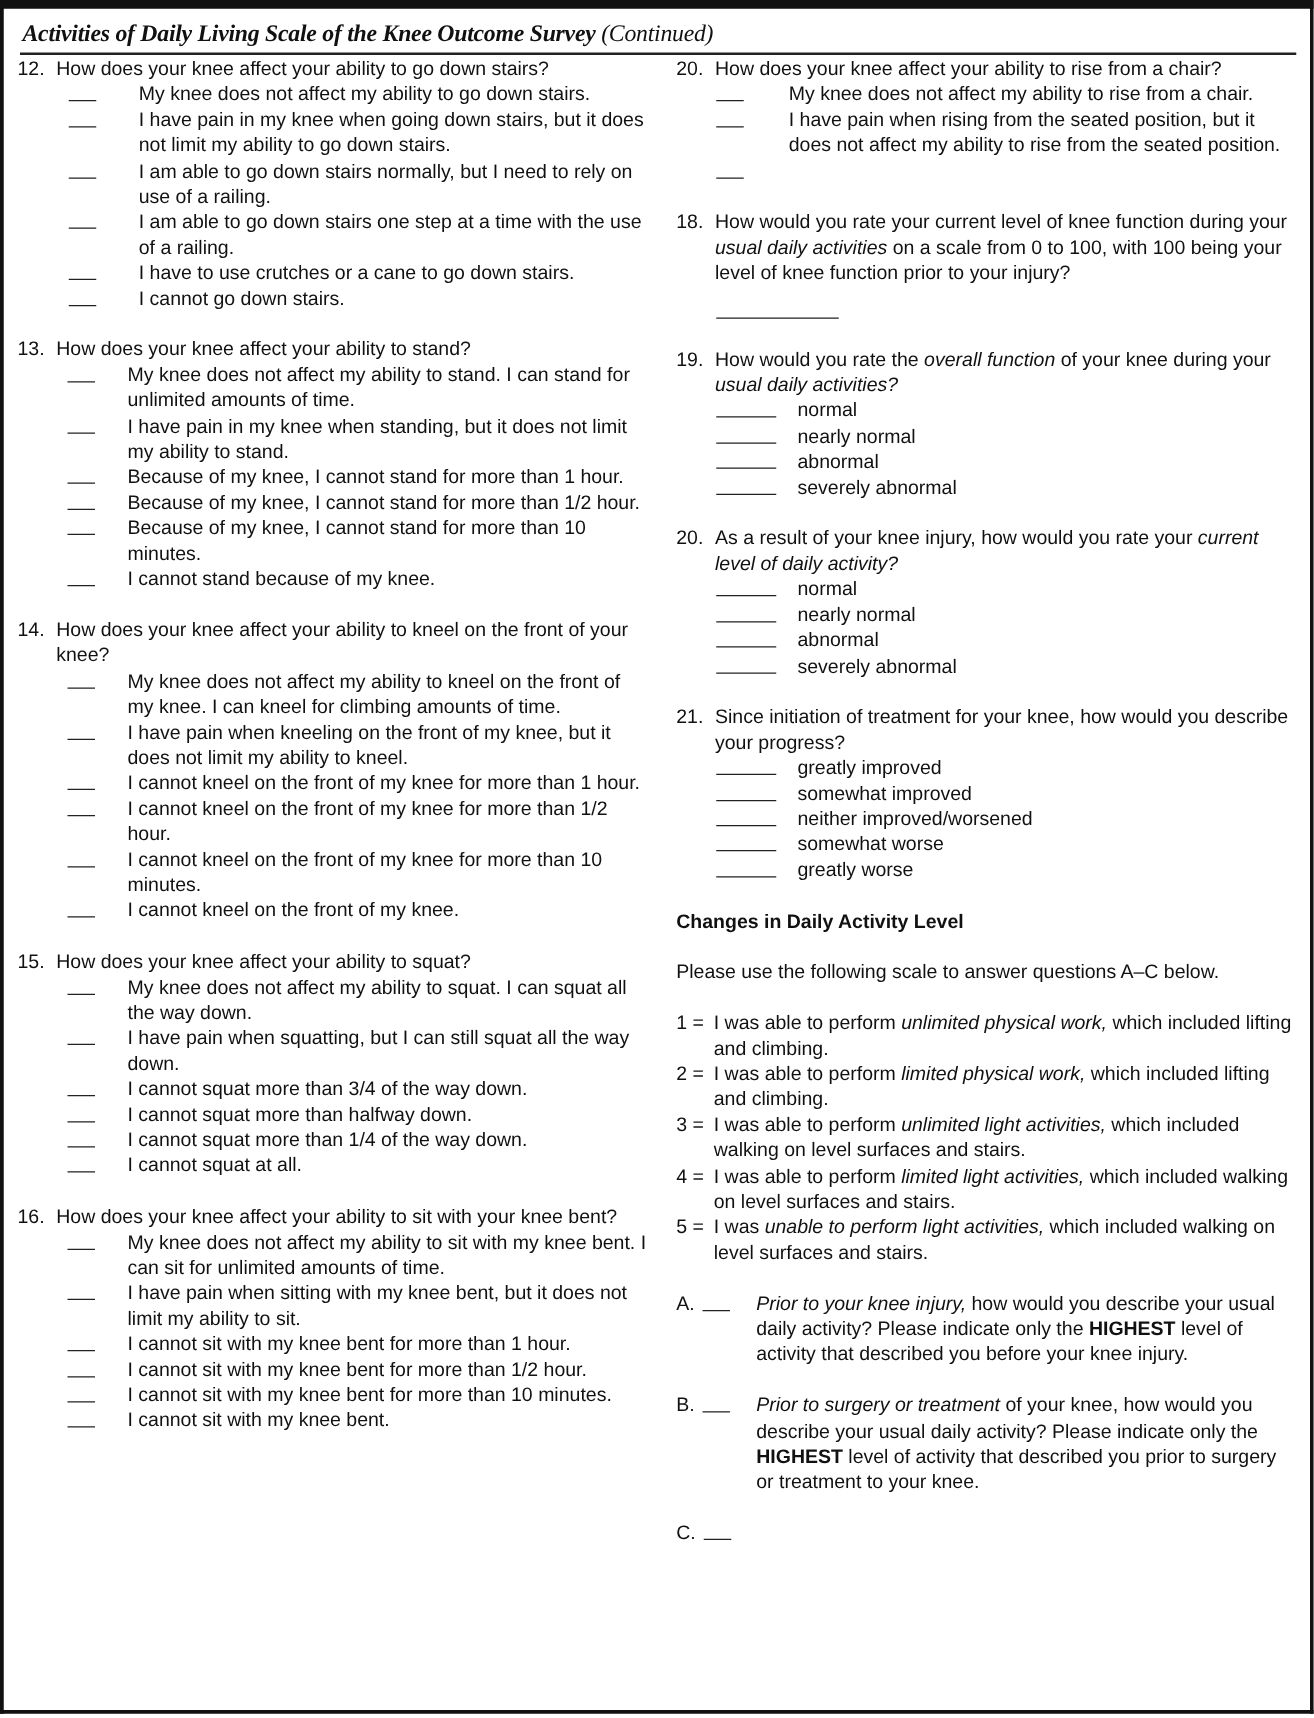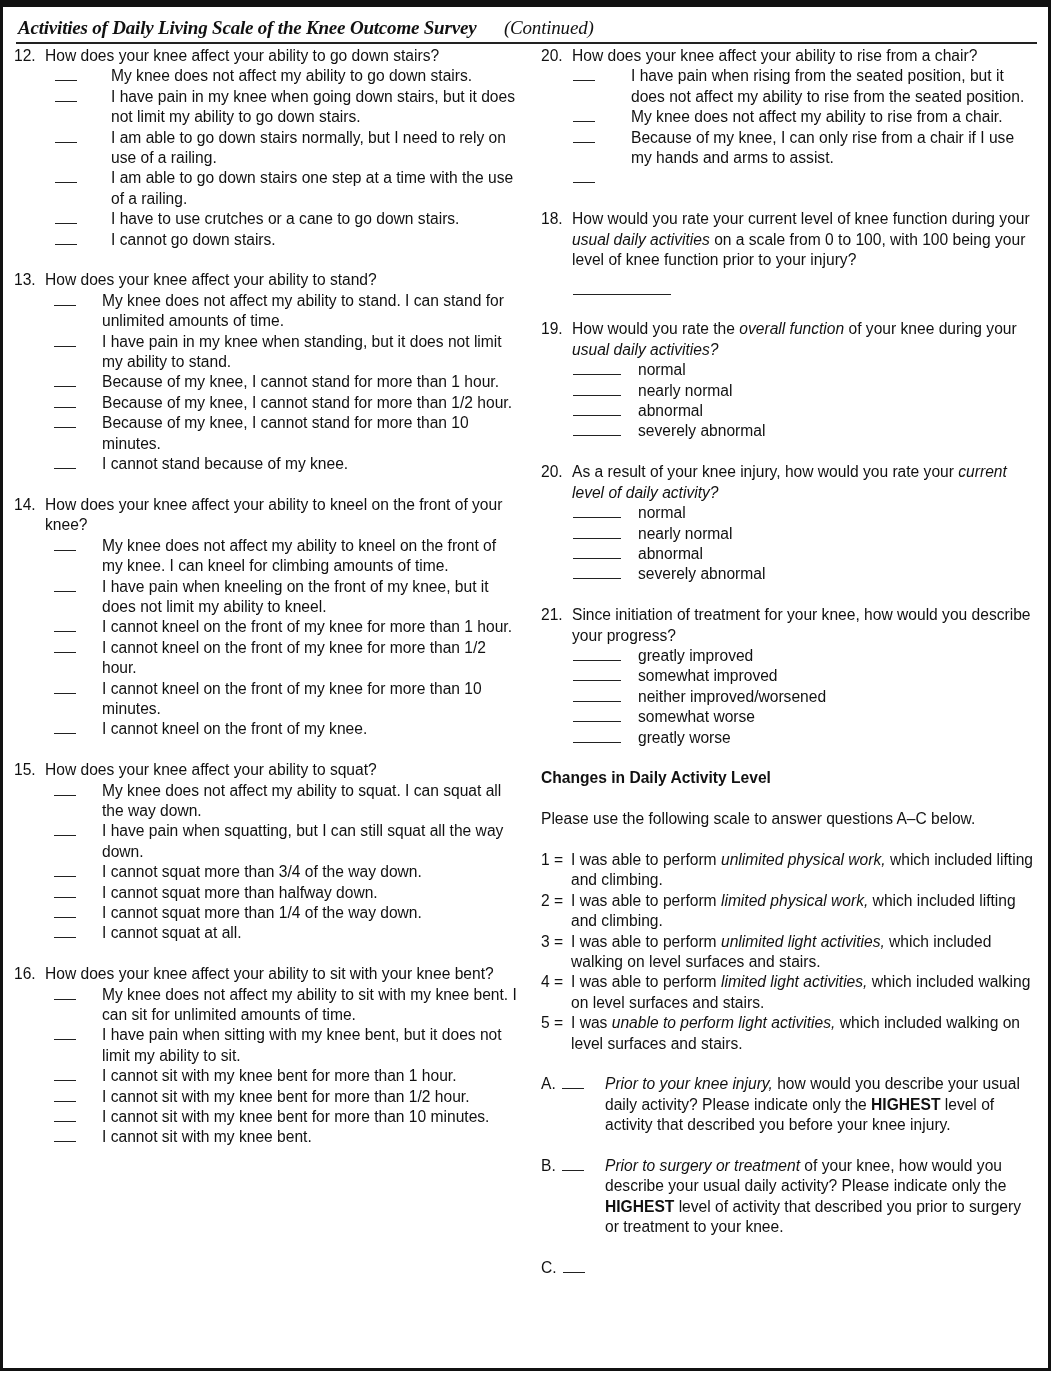--- a/index.html
+++ b/index.html
@@ -1,20 +1,20 @@
 <!DOCTYPE html>
 <html><head>
 <meta charset="utf-8">
 <style>
   html, body { margin: 0; padding: 0; background: #ffffff; }
   body { width: 1051px; height: 1374px; position: relative; overflow: hidden; font-family: "Liberation Sans", sans-serif; color: #111; }
   .frame { position: absolute; left: 0; top: 0; width: 1045px; height: 1368px; border: 3px solid #111; border-top: none; background: #fff; }
   .frame-top { position: absolute; left: 0; top: 0; width: 1051px; height: 7px; background: #111; }
   .title { position: absolute; left: 18px; top: 17px; font-family: "Liberation Serif", serif; font-size: 19px; font-weight: bold; font-style: italic; letter-spacing: -0.2px; }
-  .title .cont { font-weight: normal; font-style: italic; margin-left: 23px; }
+  .title .cont { font-weight: normal; font-style: italic; }
   .title-rule { position: absolute; left: 16px; right: 14px; top: 42px; height: 2px; background: #222; }
   .col { position: absolute; top: 46px; font-size: 15.6px; line-height: 20.4px; }
   .col-left { left: 14px; width: 505px; }
   .col-right { left: 541px; width: 495px; }
   .q { margin: 0 0 20.4px 0; }
   .qhead { display: flex; }
   .qnum { width: 31px; flex: none; }
   .qtext { flex: 1; }
   .opt { display: flex; }
   .blank { flex: none; display: inline-block; }
@@ -213,29 +213,25 @@
 <div class="col col-right">
 
   <div class="q">
     <div class="qhead">
       <span class="qnum">20.</span>
       <span class="qtext">How does your knee affect your ability to rise from a chair?</span>
     </div>
     <div class="right-opts" id="q17-opts">
         <div class="opt">
           <span class="blank"><span class="ln"></span></span>
+          <span class="otext">My knee does not affect my ability to rise from a chair.</span>
+        </div>
+        <div class="opt">
+          <span class="blank"><span class="ln"></span></span>
           <span class="otext">I have pain when rising from the seated position, but it does not affect my ability to rise from the seated position.</span>
-        </div>
-        <div class="opt">
-          <span class="blank"><span class="ln"></span></span>
-          <span class="otext">My knee does not affect my ability to rise from a chair.</span>
-        </div>
-        <div class="opt">
-          <span class="blank"><span class="ln"></span></span>
-          <span class="otext">Because of my knee, I can only rise from a chair if I use my hands and arms to assist.</span>
         </div>
         <div class="opt">
           <span class="blank"><span class="ln"></span></span>
         </div>
       </div>
   </div>
 
   <div>
     <div class="qhead">
       <span class="qnum">18.</span>

